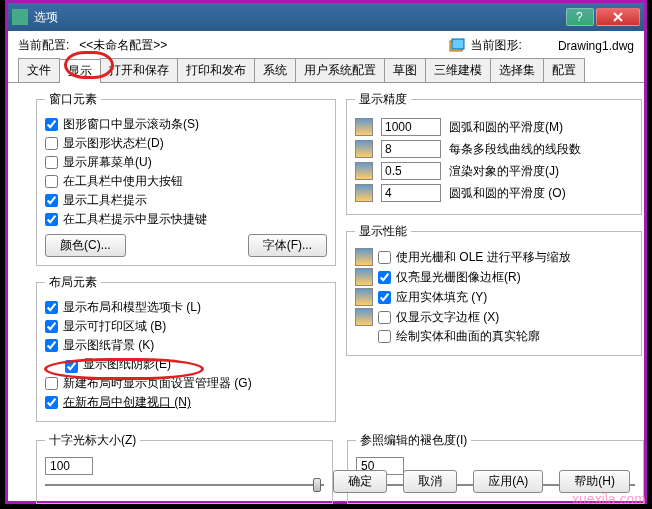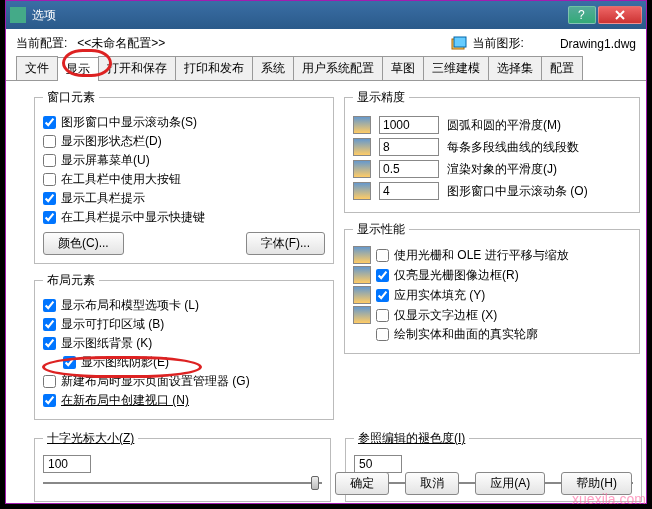--- a/index.html
+++ b/index.html
@@ -1,17 +1,17 @@
 <!DOCTYPE html>
 <html><head>
 <meta charset="utf-8">
 <style>
 * { box-sizing: border-box; margin: 0; padding: 0; font-family: "Microsoft YaHei", SimSun, sans-serif; font-size: 12px; }
 body { background: #000; width: 652px; height: 509px; position: relative; overflow: hidden; }
-.window { position: absolute; left: 5px; top: 0; width: 642px; height: 504px; background: #fff; border: 1px solid #a21caf; box-shadow: 0 0 8px rgba(0,0,0,0.5); }
+.window { position: absolute; left: 5px; top: 0; width: 642px; height: 504px; background: #fff; border: 3px solid #a21caf; box-shadow: 0 0 8px rgba(0,0,0,0.5); }
 .titlebar { height: 28px; background: linear-gradient(#3a6ea5, #2a5a8a); display: flex; align-items: center; padding: 0 4px; color: #fff; }
 .titlebar .app-icon { width: 16px; height: 16px; background: #4a8; margin-right: 6px; }
 .titlebar .title { flex: 1; }
 .titlebar .btn { width: 28px; height: 18px; margin-left: 2px; display: flex; align-items: center; justify-content: center; border: 1px solid rgba(255,255,255,0.3); border-radius: 2px; cursor: pointer; }
 .titlebar .help { background: linear-gradient(#5a9, #3a7); }
 .titlebar .close { background: linear-gradient(#e66, #c33); width: 44px; }
 .titlebar .btn svg { stroke: #fff; stroke-width: 2; fill: none; }
 .header-row { padding: 6px 10px 4px; display: flex; align-items: center; gap: 6px; }
 .header-row .lbl { margin-right: 4px; }
 .header-row .cfg { flex: 0 0 190px; }
@@ -23,32 +23,32 @@
 .highlight { position: absolute; border: 3px solid #d22; border-radius: 50%/60%; pointer-events: none; }
 .hl1 { left: 56px; top: 48px; width: 50px; height: 28px; }
 .hl2 { left: 36px; top: 355px; width: 160px; height: 22px; }
 .content { padding: 8px 0; display: flex; gap: 10px; flex-wrap: wrap; margin-left: 28px; }
 .col { display: flex; flex-direction: column; gap: 8px; }
 .col-l { width: 300px; }
 .col-r { width: 296px; }
 fieldset { border: 1px solid #bbb; padding: 6px 8px 8px; }
 legend { padding: 0 4px; }
 .chk-row { display: flex; align-items: center; gap: 5px; margin: 2px 0; }
-.chk-row.indent { margin-left: 20px; }
+.chk-row.indent { margin-left: 20px; align-items: flex-end; }
 input[type=checkbox] { width: 13px; height: 13px; }
 .btn-row { display: flex; gap: 8px; justify-content: space-between; margin-top: 6px; }
 button.win { padding: 2px 14px; border: 1px solid #888; background: linear-gradient(#fdfdfd, #e4e4e4); border-radius: 3px; cursor: pointer; }
 .prec-row { display: flex; align-items: flex-end; gap: 8px; margin: 4px 0; }
 .prec-row .ic { width: 18px; height: 18px; background: linear-gradient(#69c, #fc6); border: 1px solid #888; flex-shrink: 0; }
 .prec-row input { width: 60px; border: 1px solid #888; padding: 1px 3px; }
 .slider-track { height: 20px; position: relative; display: flex; align-items: center; }
 .slider-line { position: absolute; top: 9px; left: 0; right: 0; height: 2px; background: #888; }
 .slider-handle { position: absolute; top: 3px; width: 8px; height: 14px; background: linear-gradient(#eee, #bbb); border: 1px solid #666; border-radius: 2px; }
 .slider-val { border: 1px solid #888; padding: 1px 4px; width: 48px; margin-top: 2px; display: inline-block; }
-.col-full { width: 608px; text-decoration: underline; }
+.col-full { width: 608px; }
 .crosshair-row { display: flex; gap: 14px; }
 .crosshair-row fieldset { flex: 1; }
 .footer { position: absolute; bottom: 8px; right: 14px; display: flex; gap: 16px; }
 .watermark { position: absolute; right: 6px; bottom: 2px; color: #f7a; font-size: 14px; opacity: .7; pointer-events: none; }
 .underline { text-decoration: underline; }
 </style>
 </head>
 <body>
 
 <div class="window">
@@ -169,21 +169,21 @@
             <span>每条多段线曲线的线段数</span>
           </div>
         <div class="prec-row">
             <span class="ic"></span>
             <input value="0.5" style="">
             <span>渲染对象的平滑度(J)</span>
           </div>
         <div class="prec-row">
             <span class="ic"></span>
             <input value="4" style="">
-            <span>图形窗口中显示滚动条 (O)</span>
+            <span>圆弧和圆的平滑度 (O)</span>
           </div>
       </fieldset>
 
       <fieldset>
         <legend>显示性能</legend>
         <div class="chk-row">
             <span class="ic" style="width:18px;height:18px;background:linear-gradient(#69c,#fc6);border:1px solid #888"></span>
             <input type="checkbox" style="">
             <span>使用光栅和 OLE 进行平移与缩放</span>
           </div>

